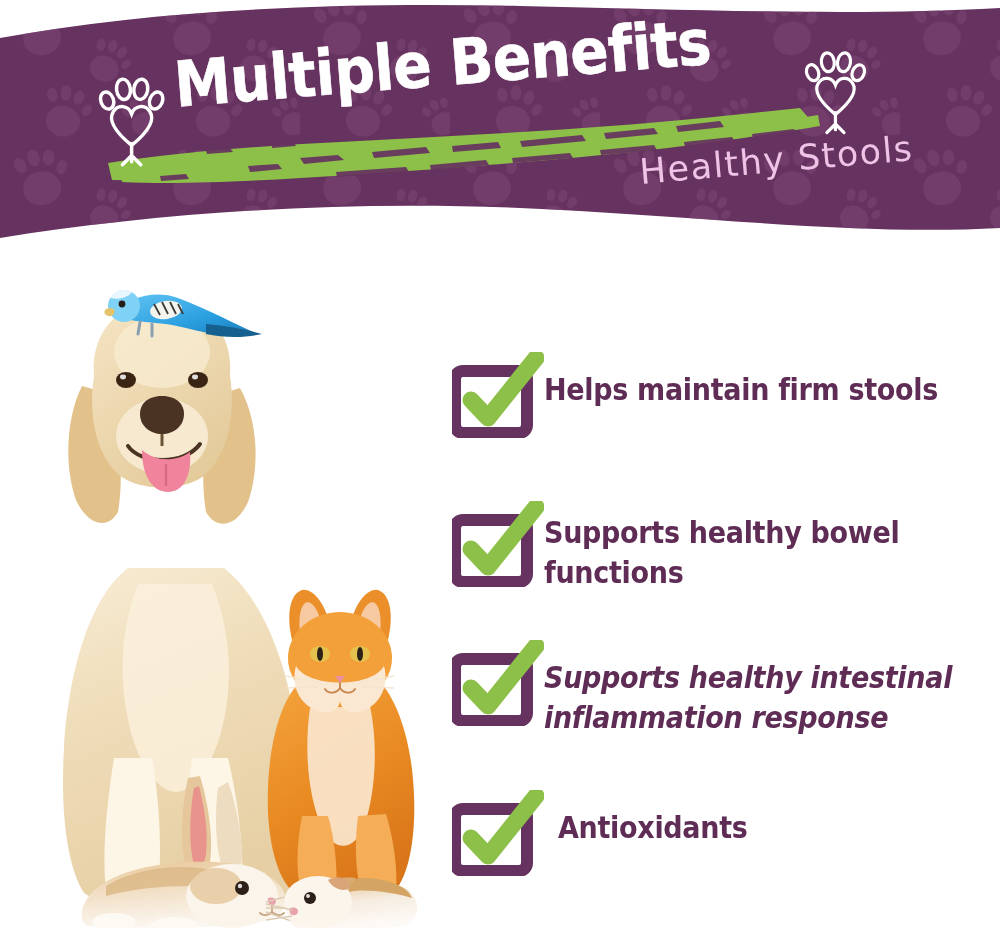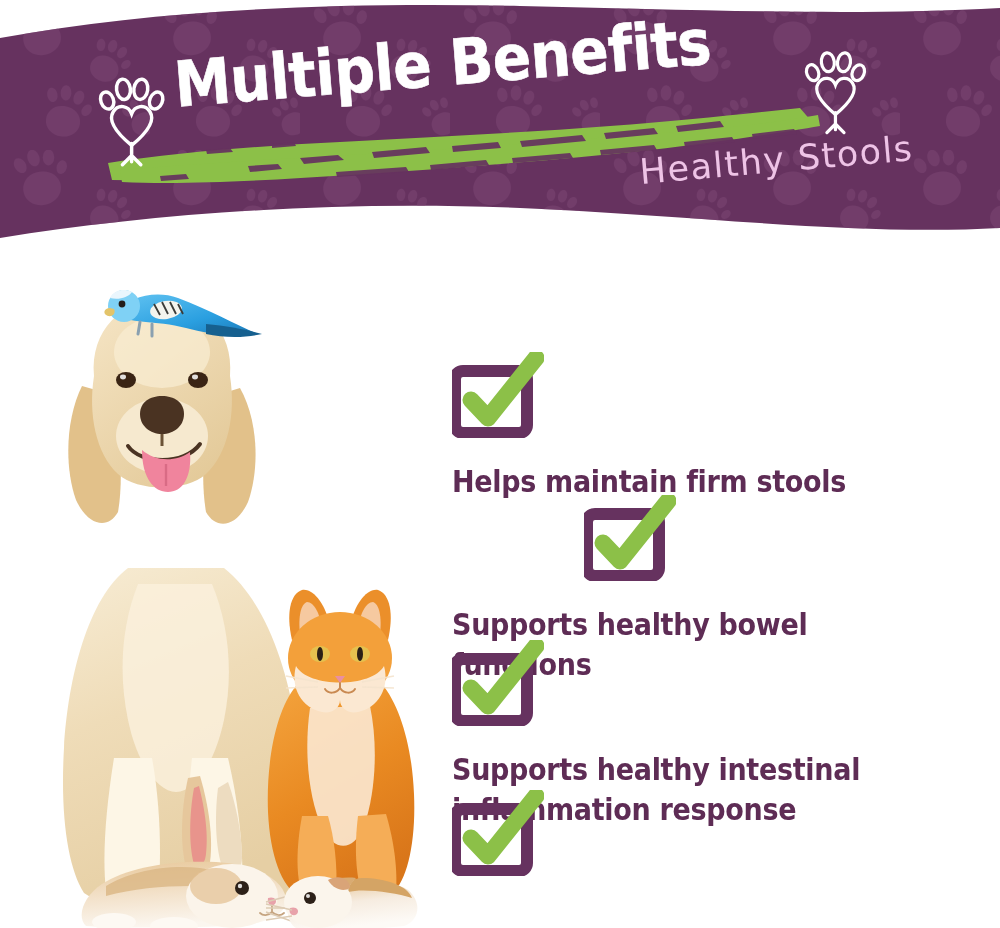--- a/index.html
+++ b/index.html
@@ -58,21 +58,20 @@
     position: absolute;
     left: 452px;
     top: 352px;
     width: 548px;
   }
   .benefit-row {
     position: absolute;
     left: 0;
     display: flex;
     align-items: flex-start;
-    flex-direction: column;
   }
   .benefit-row.r0 { top: 0px; }
   .benefit-row.r1 { top: 143px; align-items: center; }
   .benefit-row.r2 { top: 288px; }
   .benefit-row.r3 { top: 438px; }
 
   .check-icon {
     position: relative;
     width: 92px;
     height: 86px;
@@ -419,27 +418,28 @@
   </div>
 
   <div class="benefit-row r2">
     <span class="check-icon">
       <svg width="92" height="86" viewBox="0 0 92 86">
         <path d="M11,19 h56 a8,8 0 0 1 8,8 v46 a8,8 0 0 1 -8,8 h-56 a8,8 0 0 1 -8,-8
                  v-46 a8,8 0 0 1 8,-8 z" fill="none" stroke="#66325F" stroke-width="12" stroke-linejoin="round"></path>
         <path d="M19,48 L36,66 L84,6" fill="none" stroke="#8CC048" stroke-width="17" stroke-linecap="round" stroke-linejoin="round"></path>
       </svg>
     </span>
-    <span class="benefit-text" style="white-space: pre-line;">Supports healthy intestinal
+    <span class="benefit-text" style="white-space: pre-line; font-style: italic;">Supports healthy intestinal
 inflammation response</span>
   </div>
 
   <div class="benefit-row r3">
     <span class="check-icon">
       <svg width="92" height="86" viewBox="0 0 92 86">
         <path d="M11,19 h56 a8,8 0 0 1 8,8 v46 a8,8 0 0 1 -8,8 h-56 a8,8 0 0 1 -8,-8
                  v-46 a8,8 0 0 1 8,-8 z" fill="none" stroke="#66325F" stroke-width="12" stroke-linejoin="round"></path>
         <path d="M19,48 L36,66 L84,6" fill="none" stroke="#8CC048" stroke-width="17" stroke-linecap="round" stroke-linejoin="round"></path>
       </svg>
     </span>
+    <span class="benefit-text">Antioxidants</span>
   </div>
 
 </div>
 
 </body></html>

